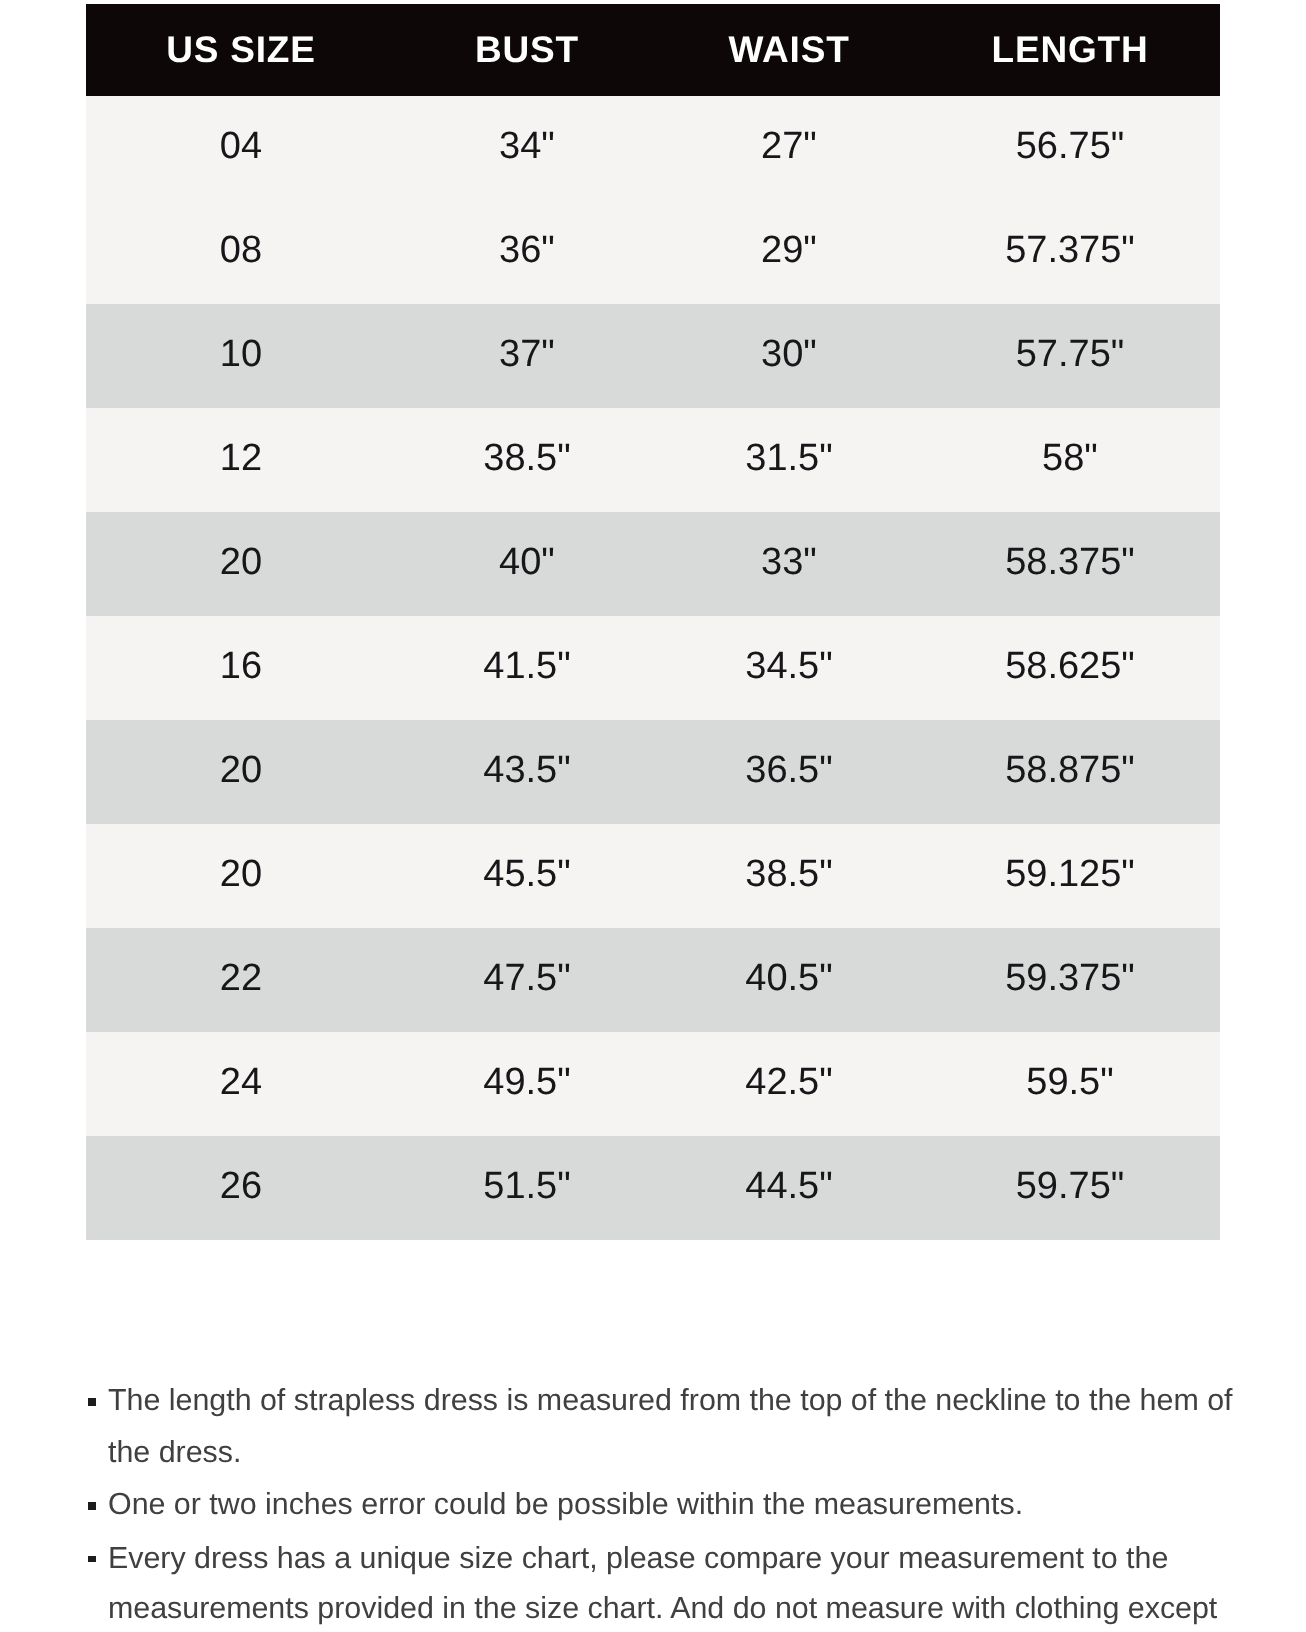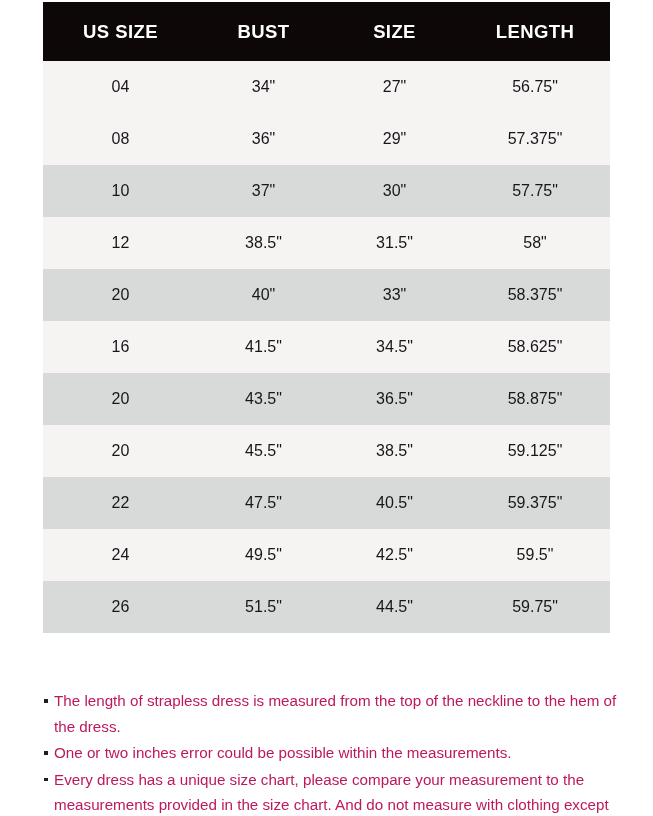--- a/index.html
+++ b/index.html
@@ -35,21 +35,21 @@
   }
   table.size-chart col.c-size   { width: 155px; }
   table.size-chart col.c-bust   { width: 131px; }
   table.size-chart col.c-waist  { width: 131px; }
   table.size-chart col.c-length { width: 150px; }
 
   thead.chart-head tr {
     background: #0d0807;
   }
   thead.chart-head th {
-    height: 59px;
+    height: 46px;
     color: #ffffff;
     font-size: 18.5px;
     font-weight: bold;
     letter-spacing: 0.4px;
     text-align: center;
     vertical-align: middle;
     padding: 0;
     border: 0;
   }
 
@@ -58,39 +58,39 @@
   }
   tbody.chart-body tr.row-light { background: #f6f4f3; }
   tbody.chart-body tr.row-dark  { background: #d8d9d9; }
 
   tbody.chart-body td {
     height: 52px;
     padding: 0;
     border: 0;
     text-align: center;
     vertical-align: middle;
-    font-size: 16px;
+    font-size: 19px;
     color: #17171a;
     font-weight: normal;
   }
 
   
   .notes {
     position: absolute;
     left: 41px;
     top: 688px;
     width: 580px;
   }
   .note {
     position: relative;
     padding-left: 13px;
     margin: 0 0 1px 0;
     font-size: 15.2px;
     line-height: 25.5px;
-    color: #be185d;
+    color: #404040;
   }
   .note .bullet {
     position: absolute;
     left: 3px;
     top: 11px;
     width: 3.5px;
     height: 3.5px;
     background: #1d1d1f;
     border-radius: 0;
   }
@@ -112,21 +112,21 @@
       <colgroup>
         <col class="c-size">
           <col class="c-bust">
           <col class="c-waist">
           <col class="c-length">
       </colgroup>
       <thead class="chart-head">
         <tr>
           <th>US SIZE</th>
           <th>BUST</th>
-          <th>SIZE</th>
+          <th>WAIST</th>
           <th>LENGTH</th>
         </tr>
       </thead>
       <tbody class="chart-body" id="chart-body">
           <tr class="row-light">
             <td>04</td>
             <td>34"</td>
             <td>27"</td>
             <td>56.75"</td>
           </tr>

